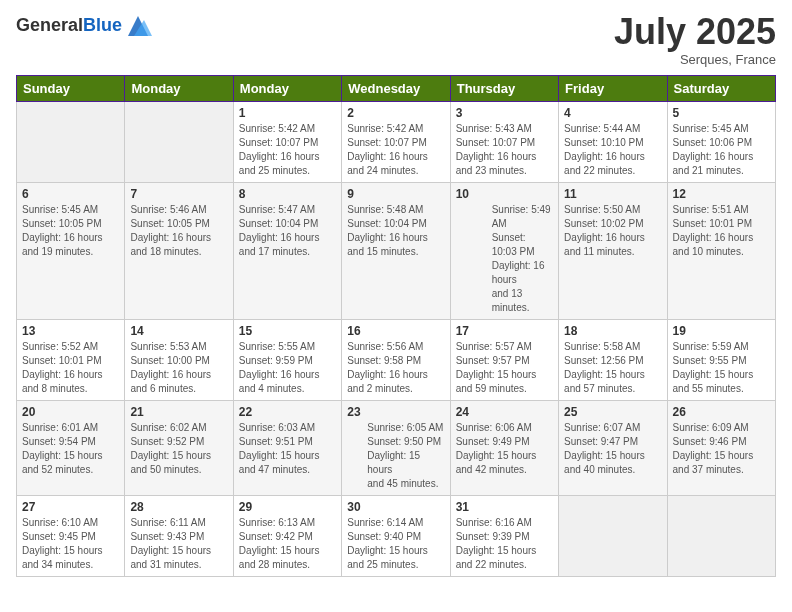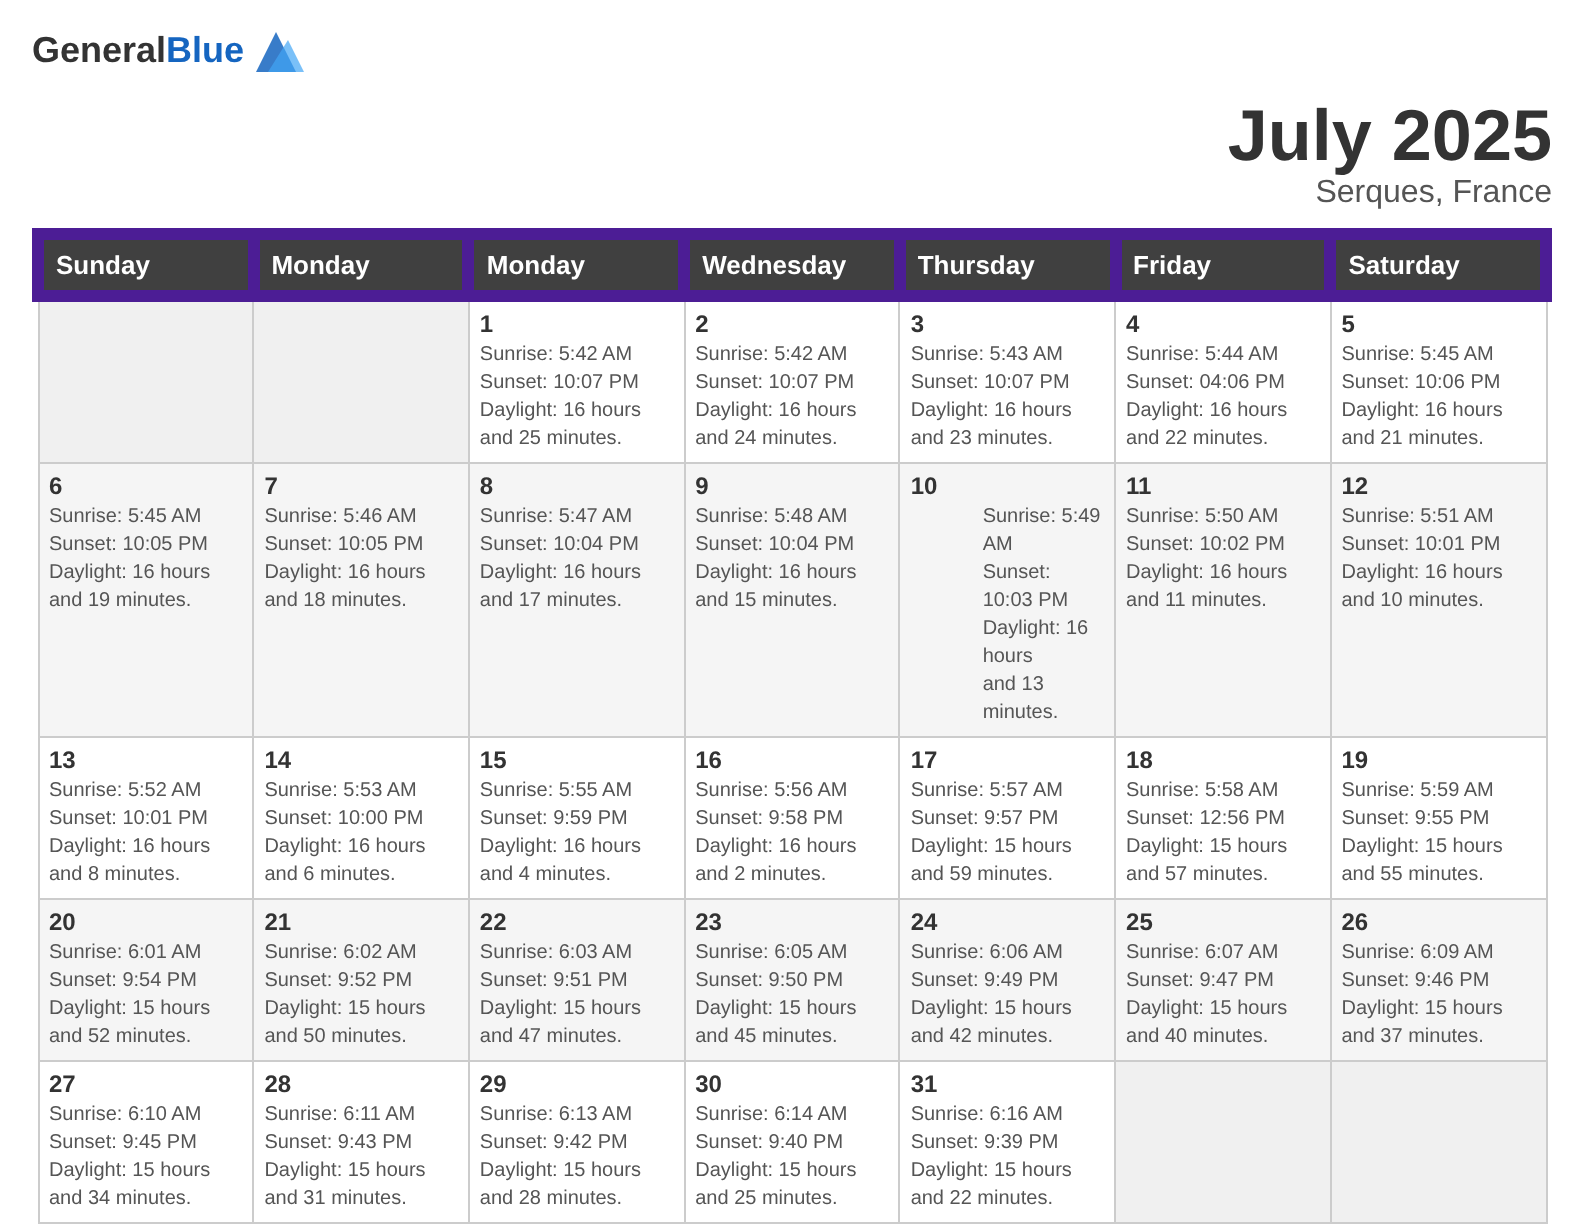--- a/index.html
+++ b/index.html
@@ -34,47 +34,46 @@
     }
     .logo-general { color: #333; }
     .logo-blue { color: #1565c0; }
     .logo-icon {
       width: 28px;
       height: 28px;
       margin-left: 2px;
     }
     .title-block {
       text-align: right;
-      margin-top: 36px;
     }
     .month-title {
       font-size: 36px;
       font-weight: bold;
       color: #333;
       line-height: 1.1;
     }
     .location {
-      font-size: 16px;
+      font-size: 13px;
       color: #555;
     }
     .calendar {
       border: 1px solid #ccc;
       border-collapse: collapse;
       width: 100%;
       flex: 1;
       table-layout: fixed;
     }
     .calendar th {
-      background: #404040;
+      background: #4d7c0f;
       color: #fff;
       text-align: left;
       padding: 5px 6px;
       font-size: 13px;
       font-weight: bold;
-      border: 6px solid #4c1d95;
+      border: 1px solid #4c1d95;
     }
     .calendar td {
       vertical-align: top;
       padding: 4px 5px;
       border: 1px solid #ccc;
       font-size: 10.5px;
       color: #333;
       background: #fff;
     }
     .day-number {
@@ -158,21 +157,21 @@
           <td>
             <span class="day-number">3</span>
             <div class="day-info" style="white-space: pre-line;">Sunrise: 5:43 AM
 Sunset: 10:07 PM
 Daylight: 16 hours
 and 23 minutes.</div>
           </td>
           <td>
             <span class="day-number">4</span>
             <div class="day-info" style="white-space: pre-line;">Sunrise: 5:44 AM
-Sunset: 04:06 PM
+Sunset: 10:10 PM
 Daylight: 16 hours
 and 22 minutes.</div>
           </td>
           <td>
             <span class="day-number">5</span>
             <div class="day-info" style="white-space: pre-line;">Sunrise: 5:45 AM
 Sunset: 10:06 PM
 Daylight: 16 hours
 and 21 minutes.</div>
           </td>
@@ -296,21 +295,21 @@
           </td>
           <td>
             <span class="day-number">22</span>
             <div class="day-info" style="white-space: pre-line;">Sunrise: 6:03 AM
 Sunset: 9:51 PM
 Daylight: 15 hours
 and 47 minutes.</div>
           </td>
           <td>
             <span class="day-number">23</span>
-            <div class="day-info" style="white-space: pre-line;">Sunrise: 6:05 AM
+            <div class="day-info" style="white-space: pre-line; margin-left: 20px;">Sunrise: 6:05 AM
 Sunset: 9:50 PM
 Daylight: 15 hours
 and 45 minutes.</div>
           </td>
           <td>
             <span class="day-number">24</span>
             <div class="day-info" style="white-space: pre-line;">Sunrise: 6:06 AM
 Sunset: 9:49 PM
 Daylight: 15 hours
 and 42 minutes.</div>

